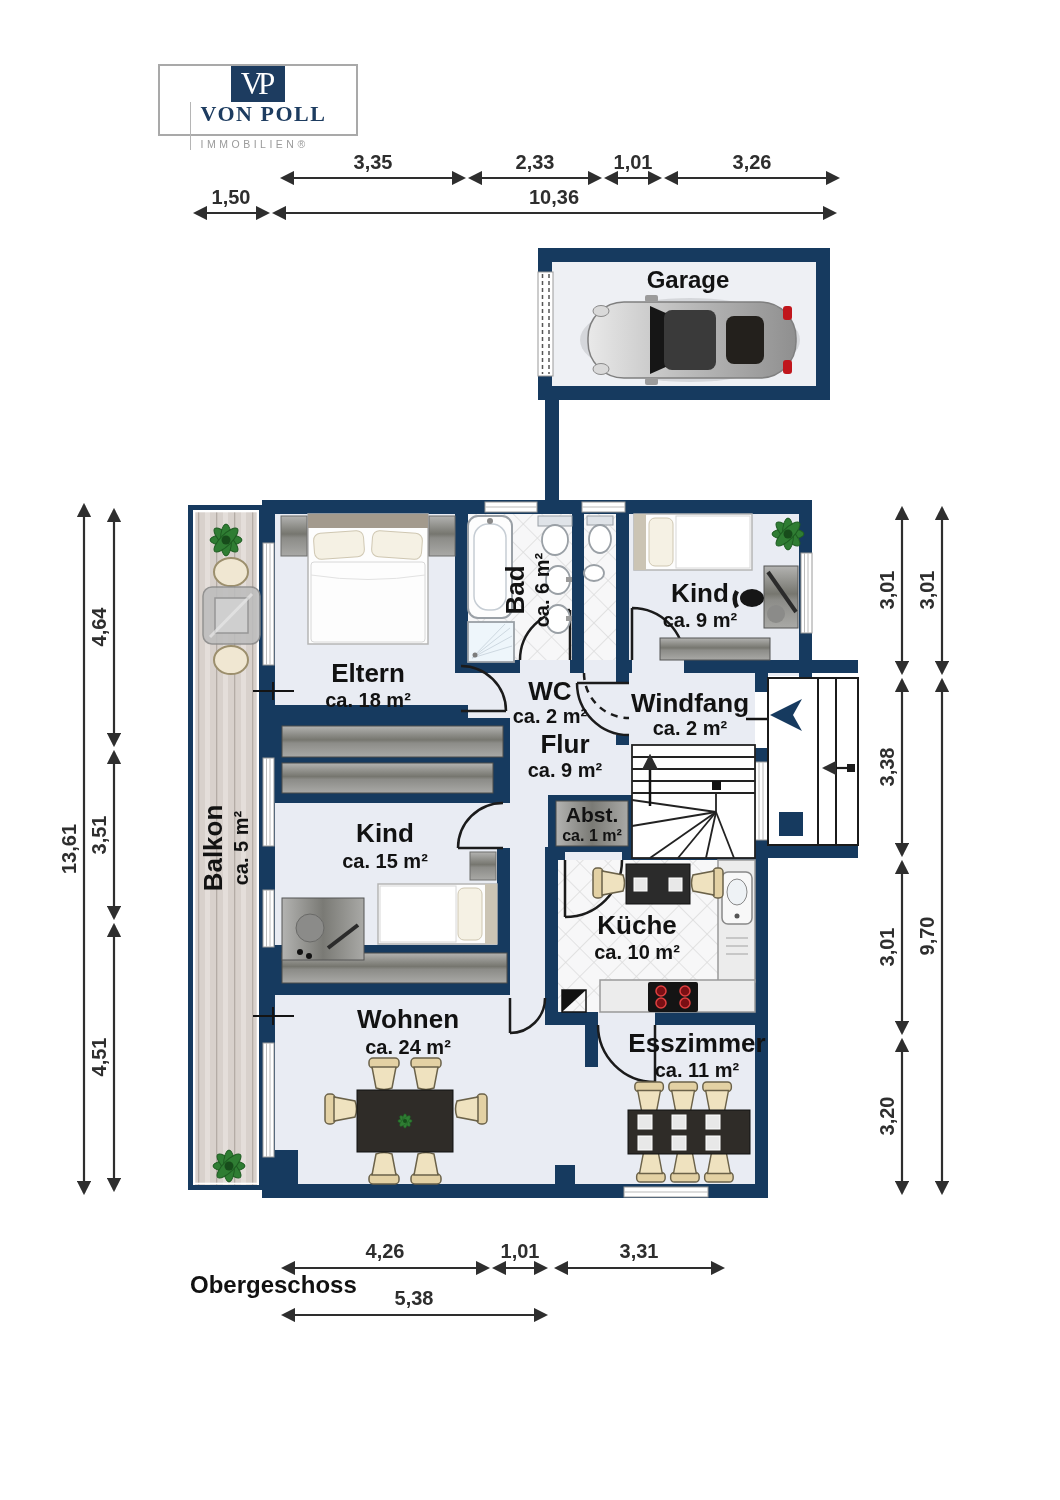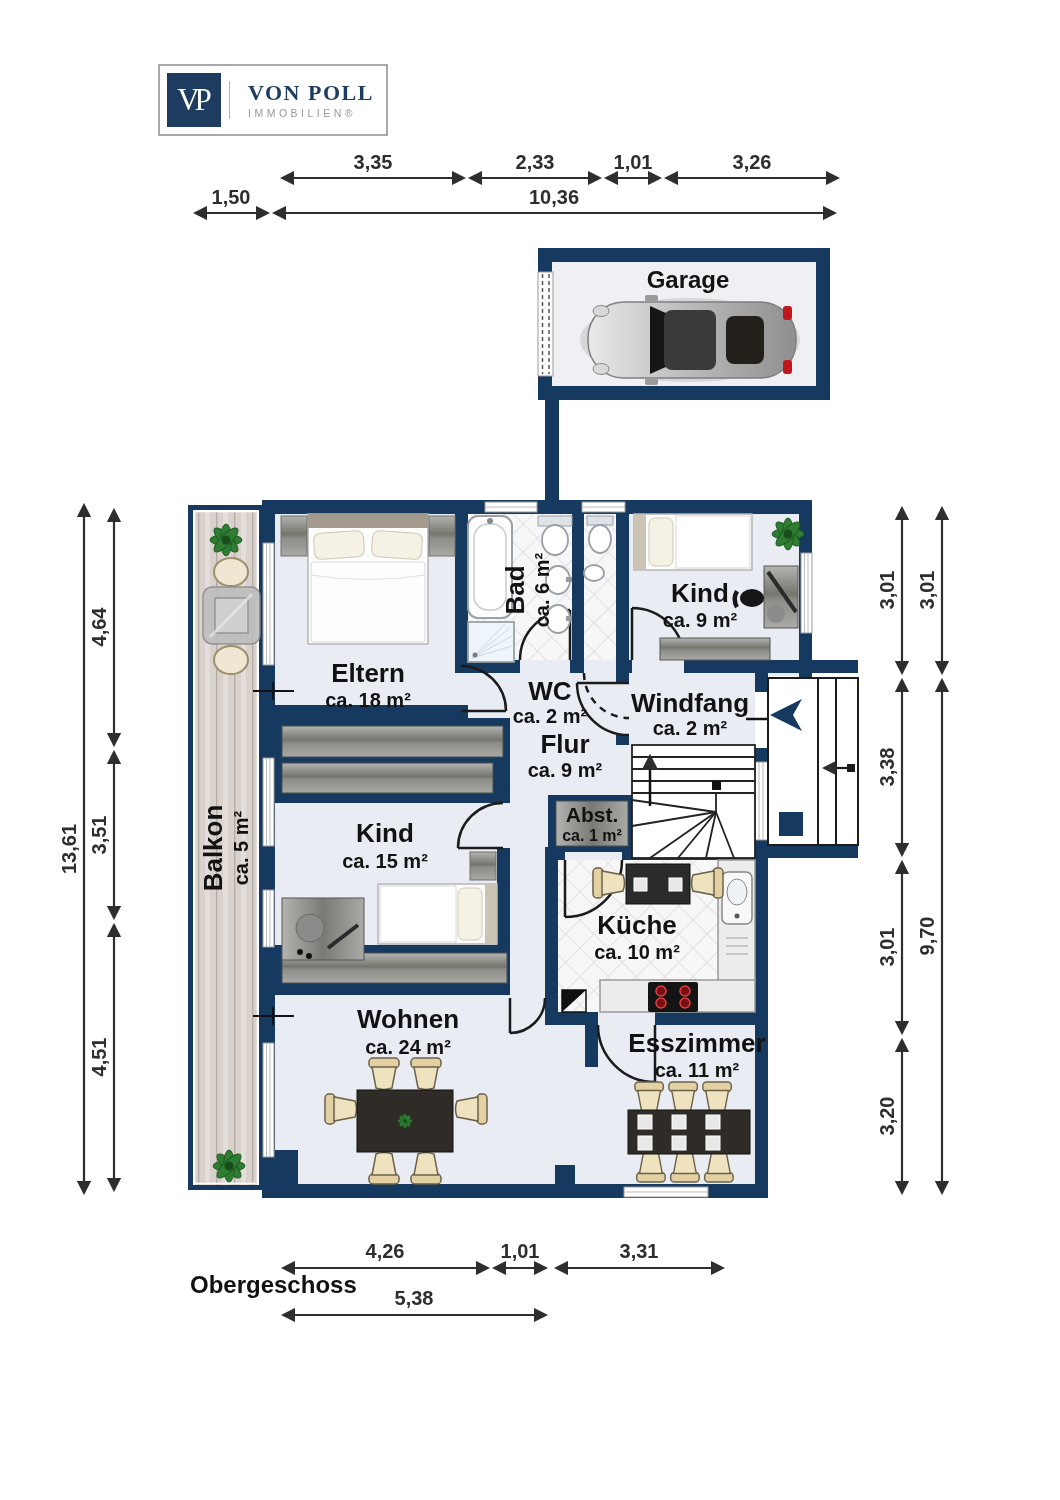--- a/index.html
+++ b/index.html
@@ -1,29 +1,29 @@
 <!DOCTYPE html>
 <html><head>
 <meta charset="utf-8">
 <style>
   html,body{margin:0;padding:0;background:#fff;}
   .page{position:relative;width:1060px;height:1500px;background:#fff;overflow:hidden;
         font-family:"Liberation Sans",sans-serif;}
   .plan-svg{position:absolute;left:0;top:0;}
   
-  .logo{position:absolute;left:158px;top:64px;width:230px;height:72px;border:2px solid #a9a9a9;
-        background:#fff;display:flex;align-items:center;box-sizing:border-box;}
+  .logo{position:absolute;left:158px;top:64px;width:200px;height:72px;border:2px solid #a9a9a9;
+        background:#fff;display:flex;align-items:center;box-sizing:border-box;flex-direction:column;}
   .logo-square{width:54px;height:54px;background:#1d3c60;margin:0 8px 0 7px;display:flex;
         align-items:center;justify-content:center;}
   .logo-square span{color:#fff;font-family:"Liberation Serif",serif;font-size:31px;
         letter-spacing:-5px;padding-right:4px;}
-  .logo-text{border-left:1px solid #b5b5b5;padding-left:18px;display:flex;flex-direction:column;}
+  .logo-text{border-left:1px solid #b5b5b5;padding-left:10px;display:flex;flex-direction:column;}
   .logo-brand{color:#1d3c60;font-family:"Liberation Serif",serif;font-weight:bold;
         font-size:22px;letter-spacing:1.5px;line-height:1.05;}
-  .logo-sub{color:#9a9a9a;font-size:10.5px;letter-spacing:3.5px;margin-top:3px;}
+  .logo-sub{color:#9a9a9a;font-size:10.5px;letter-spacing:3.5px;margin-top:13px;}
   .floor-title{position:absolute;left:190px;top:1271px;font-size:24px;font-weight:bold;color:#111;}
   
   text{fill:#121212;font-family:"Liberation Sans",sans-serif;}
   .rn{font-size:26px;font-weight:bold;}
   .ra{font-size:20px;font-weight:bold;}
   .rn-s{font-size:21px;font-weight:bold;}
   .ra-s{font-size:16px;font-weight:bold;}
   .gl{font-size:24px;font-weight:bold;}
   .dim{font-size:20px;font-weight:600;fill:#2e2e2e;}
 </style>

